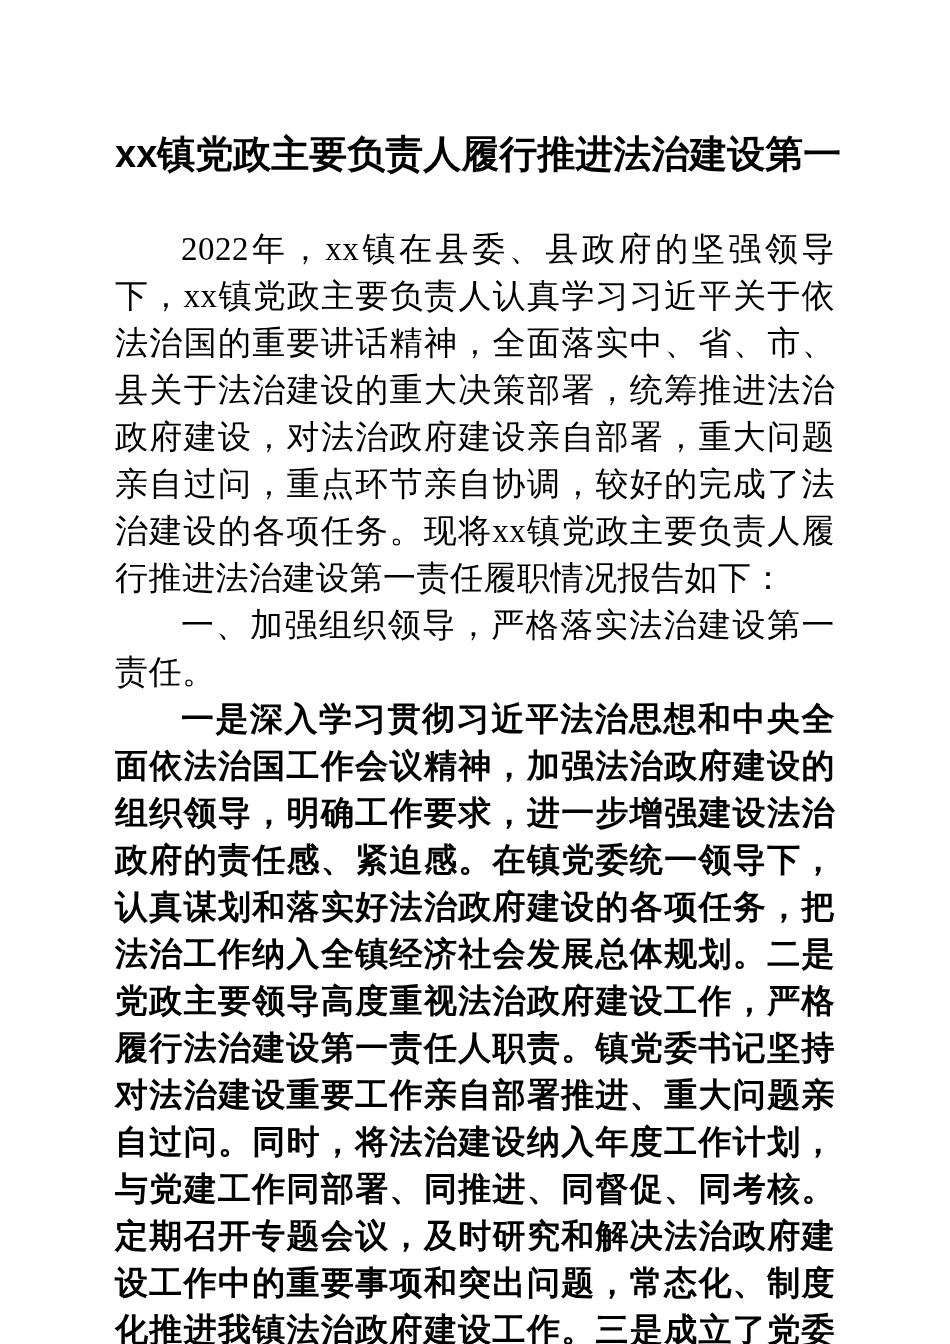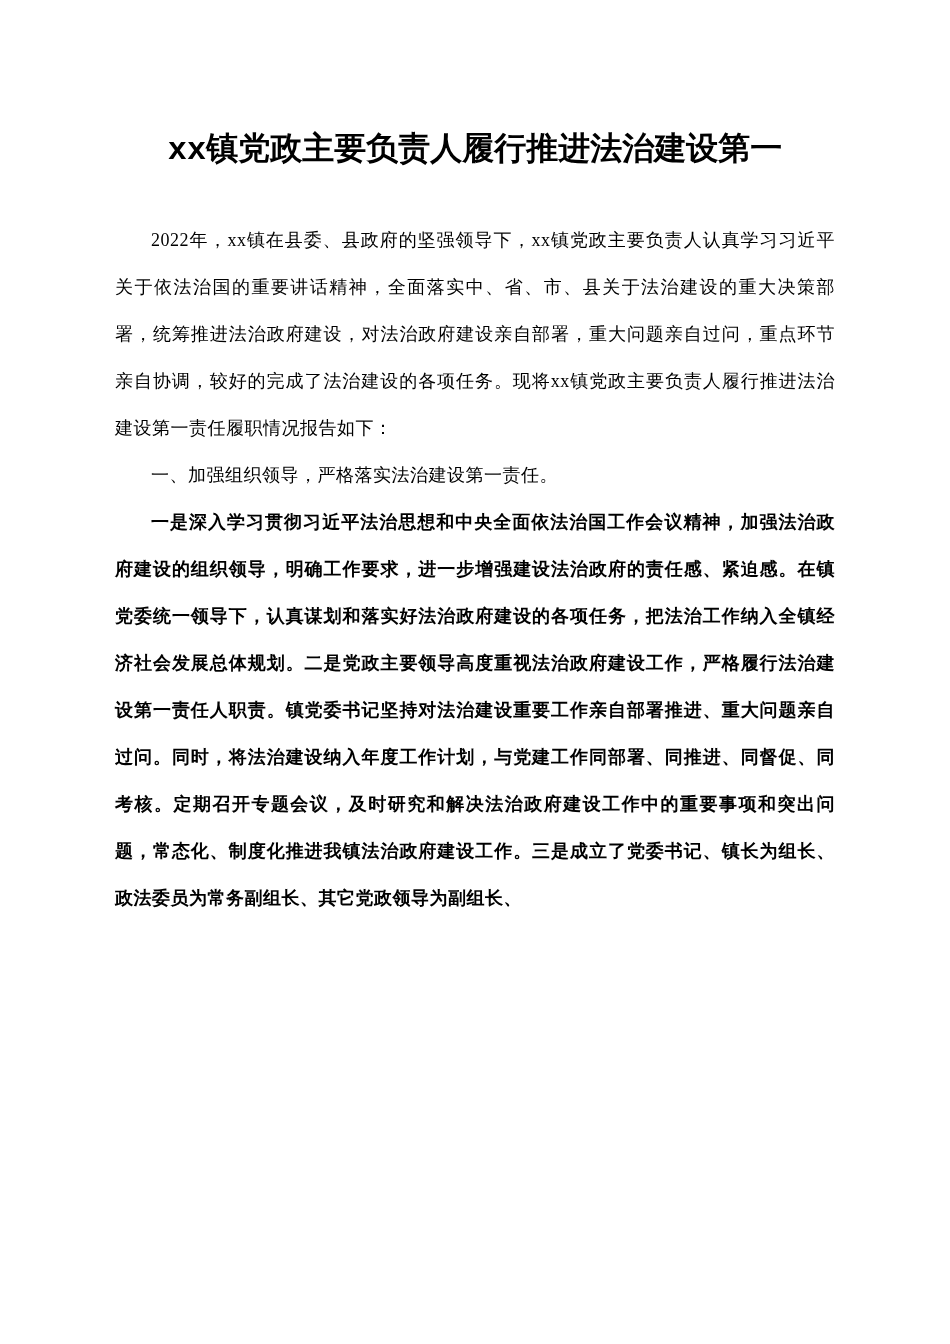--- a/index.html
+++ b/index.html
@@ -14,36 +14,36 @@
     height: 1344px;
     margin: 0 auto;
     background: #ffffff;
     color: #000000;
     font-family: "Liberation Serif", "DejaVu Serif", serif;
     padding: 128px 115px 0 115px;
     overflow: hidden;
   }
 
   .doc-title {
-    font-family: Liberation Mono, monospace;
+    font-family: Liberation Sans, sans-serif;
     font-weight: bold;
-    font-size: 32px;
+    font-size: 38px;
     line-height: 1.42;
     text-align: center;
     color: #000000;
     margin-bottom: 44px;
   }
 
   .doc-title .title-line {
     display: block;
     white-space: nowrap;
   }
 
   .para {
-    font-size: 18px;
+    font-size: 33px;
     line-height: 47px;
     text-align: justify;
     text-justify: inter-ideograph;
     text-indent: 2em;
     color: #000000;
     letter-spacing: 0.5px;
   }
 
   .para + .para {
     margin-top: 0;

